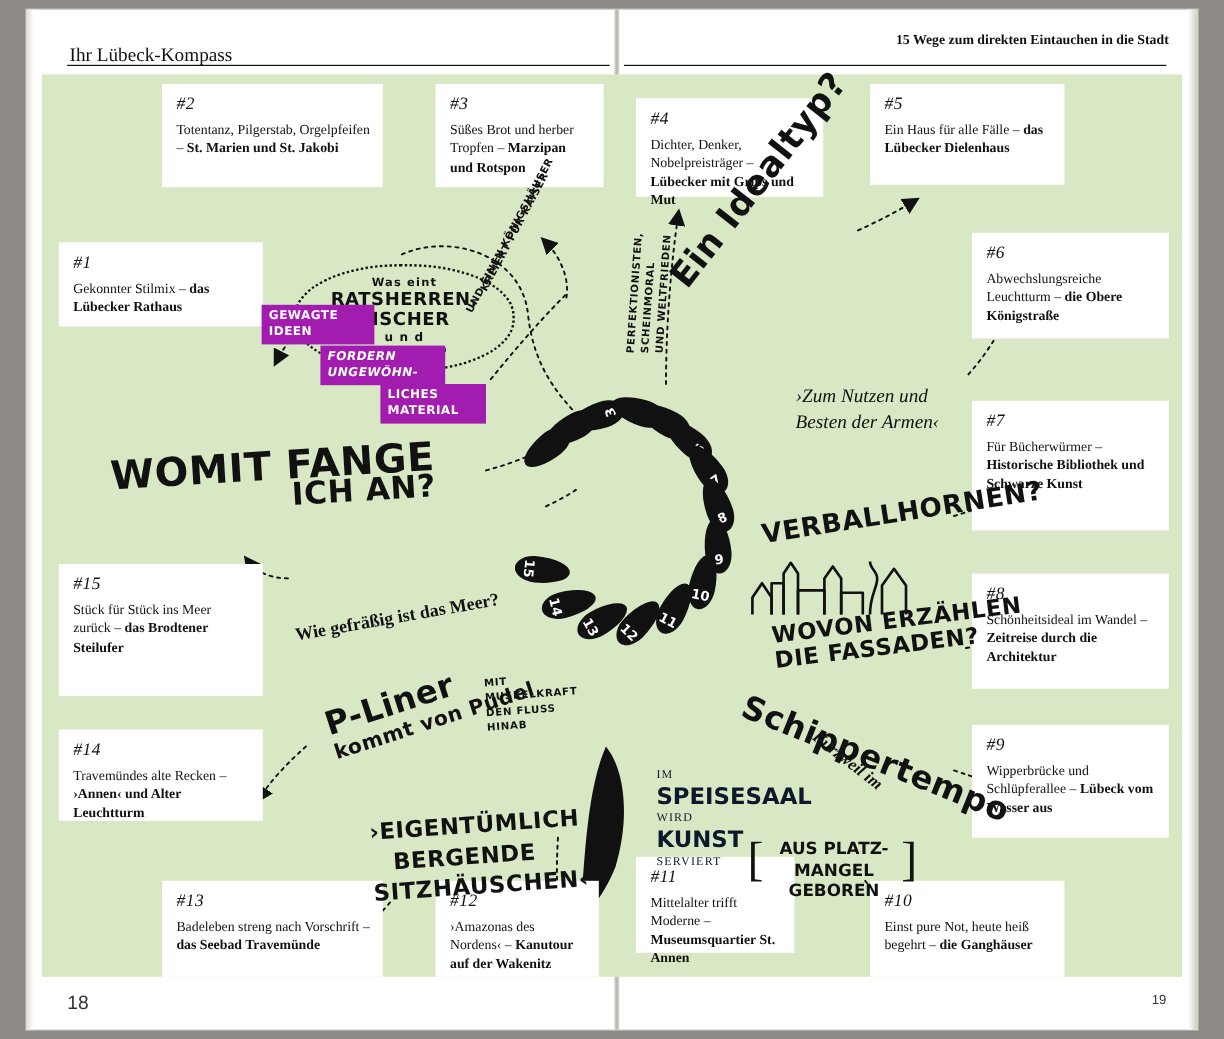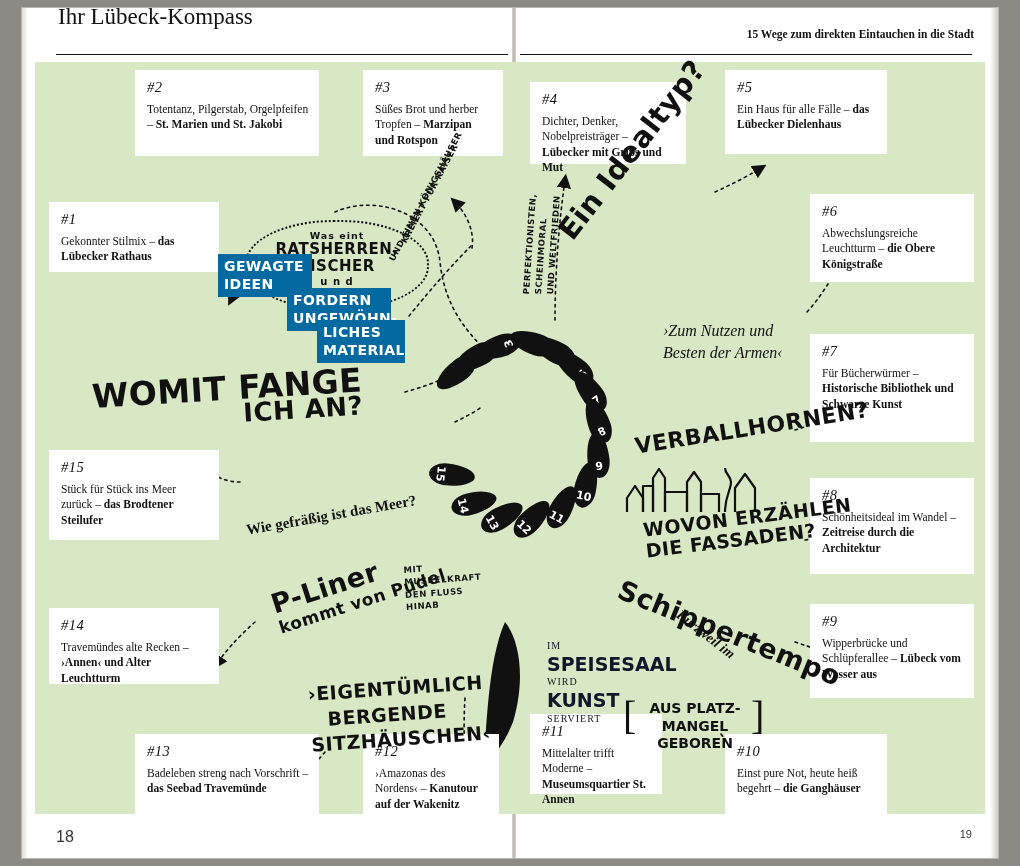--- a/index.html
+++ b/index.html
@@ -24,22 +24,22 @@
   .paper:after{
     content:"";position:absolute;right:0;top:0;bottom:0;width:8px;
     background:linear-gradient(to left,#cfccc5,#ffffff);
   }
   .gutter{
     position:absolute;left:512px;top:8px;width:4px;height:850px;
     background:linear-gradient(to right,#d8d5cf,#b8b5ae,#d8d5cf);
   }
   
   .hdr-left{
-    position:absolute;left:58px;top:4px;
-    font-size:23px;color:#111;
+    position:absolute;left:58px;top:38px;
+    font-size:16px;color:#111;
   }
   .hdr-right{
     position:absolute;right:46px;top:28px;
     font-size:11.5px;font-weight:bold;color:#111;
   }
   .rule-left{position:absolute;left:56px;top:54px;width:452px;height:1px;background:#111;}
   .rule-right{position:absolute;left:520px;top:54px;width:452px;height:1px;background:#111;}
   .pg-left{position:absolute;left:56px;top:828px;font-size:16px;color:#333;font-family:"Liberation Sans",sans-serif;}
   .pg-right{position:absolute;right:48px;top:828px;font-size:11px;color:#333;font-family:"Liberation Sans",sans-serif;}
 
@@ -127,23 +127,23 @@
   .speisesaal .big{font-family:"DejaVu Sans",sans-serif;font-weight:bold;font-size:19px;}
   .speisesaal .sm{font-size:10px;letter-spacing:1px;}
   .platzmangel{
     position:absolute;left:600px;top:638px;width:120px;text-align:center;
     font-family:"DejaVu Sans",sans-serif;font-weight:bold;font-size:14px;line-height:1.25;color:#111;
   }
   .bracket{position:absolute;font-size:40px;color:#111;font-family:"Liberation Serif",serif;}
 
   
   .chip{
-    position:absolute;background:#0369a1;color:#fff;
+    position:absolute;background:#a21caf;color:#fff;
     font-family:"DejaVu Sans",sans-serif;font-weight:bold;
-    font-size:14px;line-height:1.25;letter-spacing:.4px;
+    font-size:10px;line-height:1.25;letter-spacing:.4px;
     padding:4px 6px;text-transform:uppercase;
   }
 
   
   .vtxt{
     position:absolute;font-family:"DejaVu Sans",sans-serif;font-weight:bold;
     font-size:8.5px;letter-spacing:.6px;color:#111;line-height:1.3;text-transform:uppercase;
   }
 
   
@@ -313,38 +313,38 @@
     <div class="box" style="left:100px;top:672px;width:184px;height:80px;">
       <span class="num">#13</span>
       <span>Badeleben streng nach Vorschrift – </span><b>das Seebad Travemünde</b>
     </div>
 
     <div class="box" style="left:14px;top:546px;width:170px;height:76px;">
       <span class="num">#14</span>
       <span>Travemündes alte Recken – </span><b>›Annen‹ und Alter Leuchtturm</b>
     </div>
 
-    <div class="box" style="left:14px;top:388px;width:170px;height:90px;">
+    <div class="box" style="left:14px;top:408px;width:170px;height:110px;">
       <span class="num">#15</span>
       <span>Stück für Stück ins Meer zurück – </span><b>das Brodtener Steilufer</b>
     </div>
 
     <div class="bubble">
       <div class="l1">Was eint</div>
       <div class="l2">RATSHERREN,</div>
       <div class="l2">FISCHER</div>
       <div class="l3">u n d</div>
       <div class="l2">PILGER?</div>
     </div>
 
     <div class="chip" style="left:183px;top:192px;width:82px;">
       <div>GEWAGTE</div>
       <div>IDEEN</div>
     </div>
-    <div class="chip" style="left:252px;top:226px;width:92px;">
+    <div class="chip" style="left:232px;top:226px;width:92px;font-style:italic;">
       <div>FORDERN</div>
       <div>UNGEWÖHN-</div>
     </div>
     <div class="chip" style="left:282px;top:258px;width:76px;">
       <div>LICHES</div>
       <div>MATERIAL</div>
     </div>
 
     <div class="vtxt" style="left:364px;top:178px;transform:rotate(-62deg);transform-origin:left top;white-space:nowrap;">
       <span>KREIERT FÜR KAISER</span>

